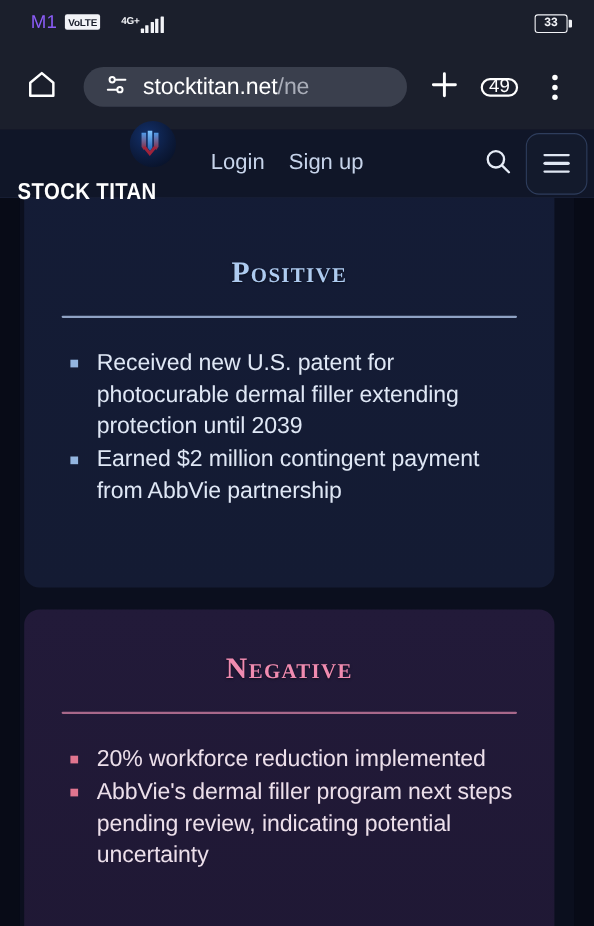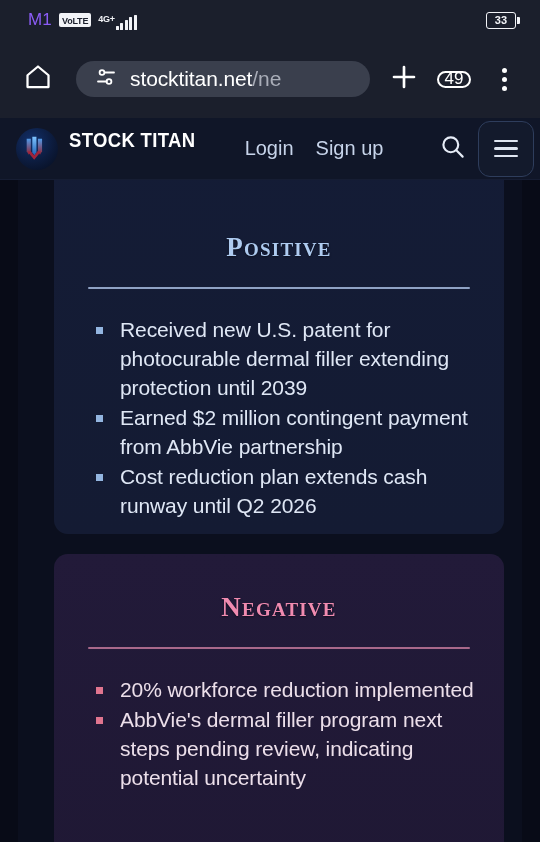--- a/index.html
+++ b/index.html
@@ -62,20 +62,21 @@
     height: 20px;
   }
   .net-type {
     color: #f2f3f7;
     font-size: 9px;
     font-weight: 600;
     line-height: 1;
     position: relative;
     top: -6px;
     letter-spacing: -0.2px;
+    margin-left: 12px;
   }
   .signal-bars {
     display: flex;
     align-items: flex-end;
     gap: 1.5px;
     height: 15px;
   }
   .signal-bars i {
     display: block;
     width: 3px;
@@ -202,23 +203,24 @@
     background: #101628;
     display: flex;
     align-items: center;
     padding: 0 0 0 16px;
     gap: 0;
     z-index: 5;
     border-bottom: 1px solid #161d33;
   }
   .brand {
     display: flex;
-    align-items: flex-start;
+    align-items: flex-end;
     gap: 11px;
     cursor: pointer;
+    flex-direction: column;
   }
   .logo-circle {
     width: 42px;
     height: 42px;
     border-radius: 50%;
     background: radial-gradient(circle at 38% 32%, #12306b 0%, #0c1b3c 55%, #060c1c 100%);
     display: flex;
     align-items: center;
     justify-content: center;
     flex: 0 0 auto;
@@ -293,21 +295,21 @@
     padding: 0 18px;
   }
   .page-inner {
     position: relative;
     height: 100%;
     background: #0b0f1e;
   }
 
   .card {
     position: absolute;
-    left: 36px;
+    left: 4px;
     right: 18px;
     border-radius: 14px;
     padding: 0 30px;
   }
   .card-positive {
     top: -58px;
     height: 412px;
     background: linear-gradient(180deg, #141c36 0%, #141b33 100%);
   }
   .card-negative {
@@ -511,21 +513,20 @@
 
   <div class="page">
     <div class="page-inner">
 
       <div class="card card-positive">
         <div class="card-title">Positive</div>
         <div class="divider"></div>
         <ul class="bullets">
           <li>Received new U.S. patent for photocurable dermal filler extending protection until 2039</li>
           <li>Earned $2 million contingent payment from AbbVie partnership</li>
-          <li>Cost reduction plan extends cash runway until Q2 2026</li>
         </ul>
       </div>
 
       <div class="card card-negative">
         <div class="card-title">Negative</div>
         <div class="divider"></div>
         <ul class="bullets">
           <li>20% workforce reduction implemented</li>
           <li>AbbVie's dermal filler program next steps pending review, indicating potential uncertainty</li>
         </ul>

